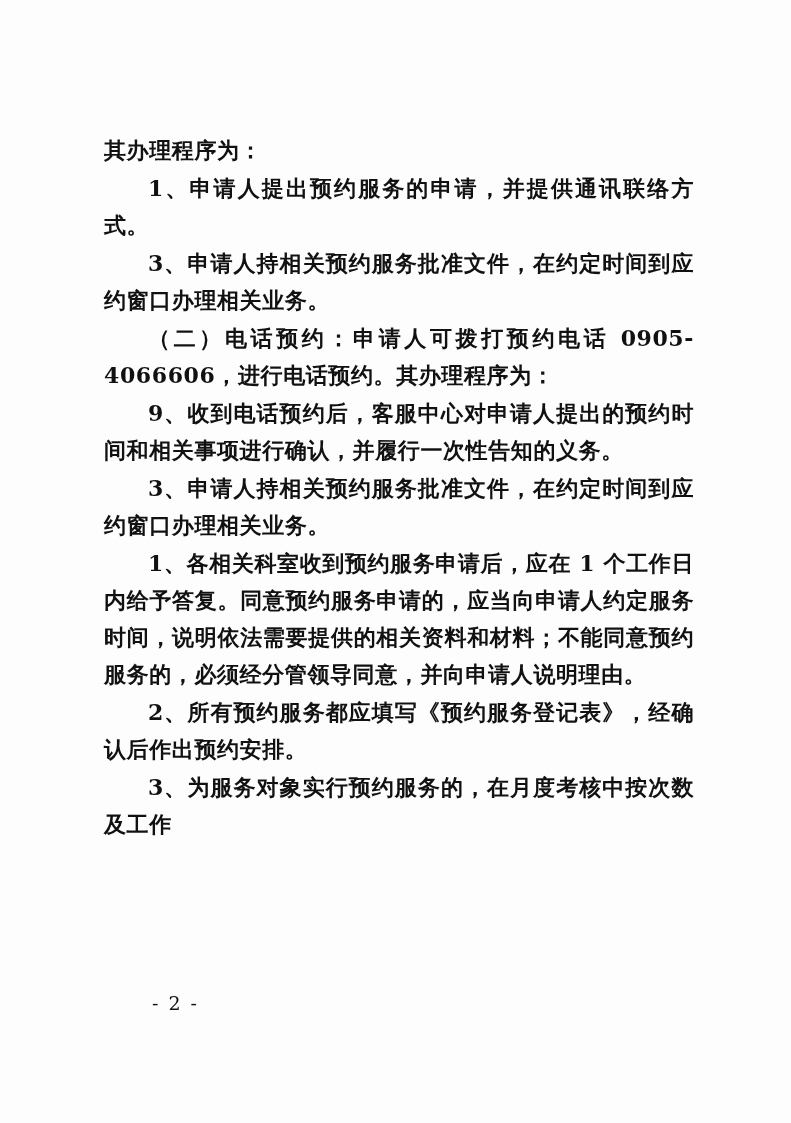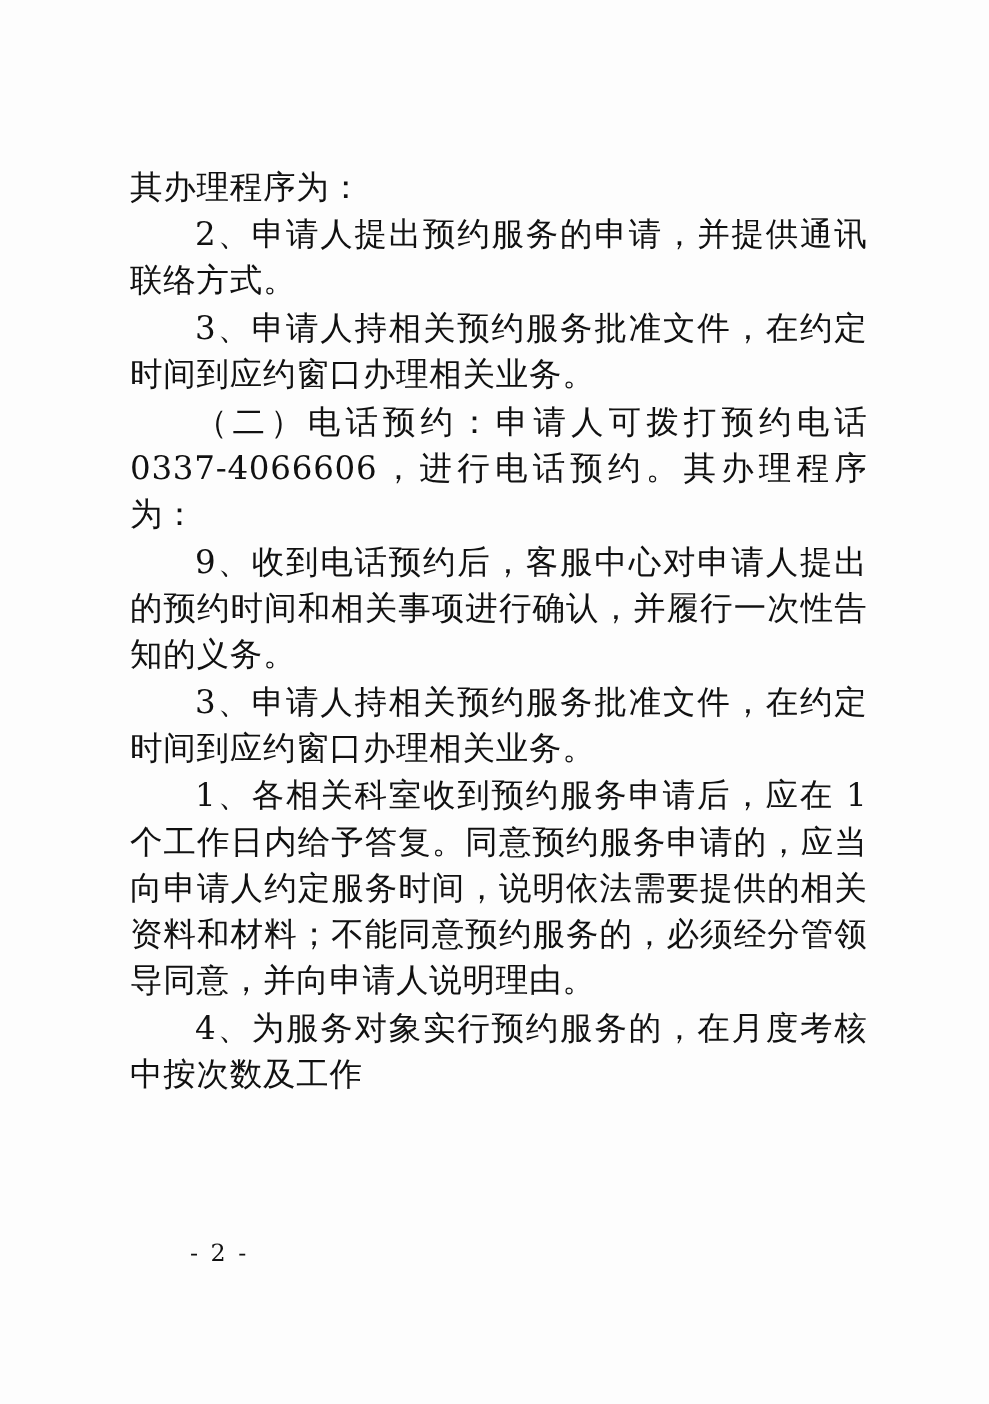--- a/index.html
+++ b/index.html
@@ -20,29 +20,29 @@
     inset: 0;
     background: #fdfdfd;
   }
   .doc-body {
     position: absolute;
     left: 104px;
     top: 132px;
     width: 590px;
   }
   .para {
-    font-size: 26px;
+    font-size: 22px;
     line-height: 37px;
     letter-spacing: 0.6px;
     text-align: justify;
     text-justify: inter-character;
     margin: 0 0 1px 0;
     color: #111111;
     font-family: "DejaVu Serif", "Liberation Serif", serif;
-    font-weight: 400;
+    font-weight: 700;
   }
   .indent {
     text-indent: 2em;
   }
   .page-number {
     position: absolute;
     left: 0;
     right: 0;
     top: 992px;
     text-align: center;
@@ -55,24 +55,25 @@
     display: inline-block;
     margin-left: -440px;
   }
 </style>
 </head>
 <body>
 
 <div class="page">
   <div class="doc-body">
     <p class="para">其办理程序为：</p>
-    <p class="para indent">2、申请人提出预约服务的申请，并提供通讯联络方式。</p>
+    <p class="para indent">1、申请人提出预约服务的申请，并提供通讯联络方式。</p>
     <p class="para indent">3、申请人持相关预约服务批准文件，在约定时间到应约窗口办理相关业务。</p>
-    <p class="para indent">（二）电话预约：申请人可拨打预约电话 0337-4066606，进行电话预约。其办理程序为：</p>
+    <p class="para indent">（二）电话预约：申请人可拨打预约电话 0905-4066606，进行电话预约。其办理程序为：</p>
     <p class="para indent">9、收到电话预约后，客服中心对申请人提出的预约时间和相关事项进行确认，并履行一次性告知的义务。</p>
     <p class="para indent">3、申请人持相关预约服务批准文件，在约定时间到应约窗口办理相关业务。</p>
     <p class="para indent">1、各相关科室收到预约服务申请后，应在 1 个工作日内给予答复。同意预约服务申请的，应当向申请人约定服务时间，说明依法需要提供的相关资料和材料；不能同意预约服务的，必须经分管领导同意，并向申请人说明理由。</p>
-    <p class="para indent">4、为服务对象实行预约服务的，在月度考核中按次数及工作</p>
+    <p class="para indent">2、所有预约服务都应填写《预约服务登记表》，经确认后作出预约安排。</p>
+    <p class="para indent">3、为服务对象实行预约服务的，在月度考核中按次数及工作</p>
   </div>
   <div class="page-number">
     <span class="pn-inner">- 2 -</span>
   </div>
 </div>
 
 </body></html>

